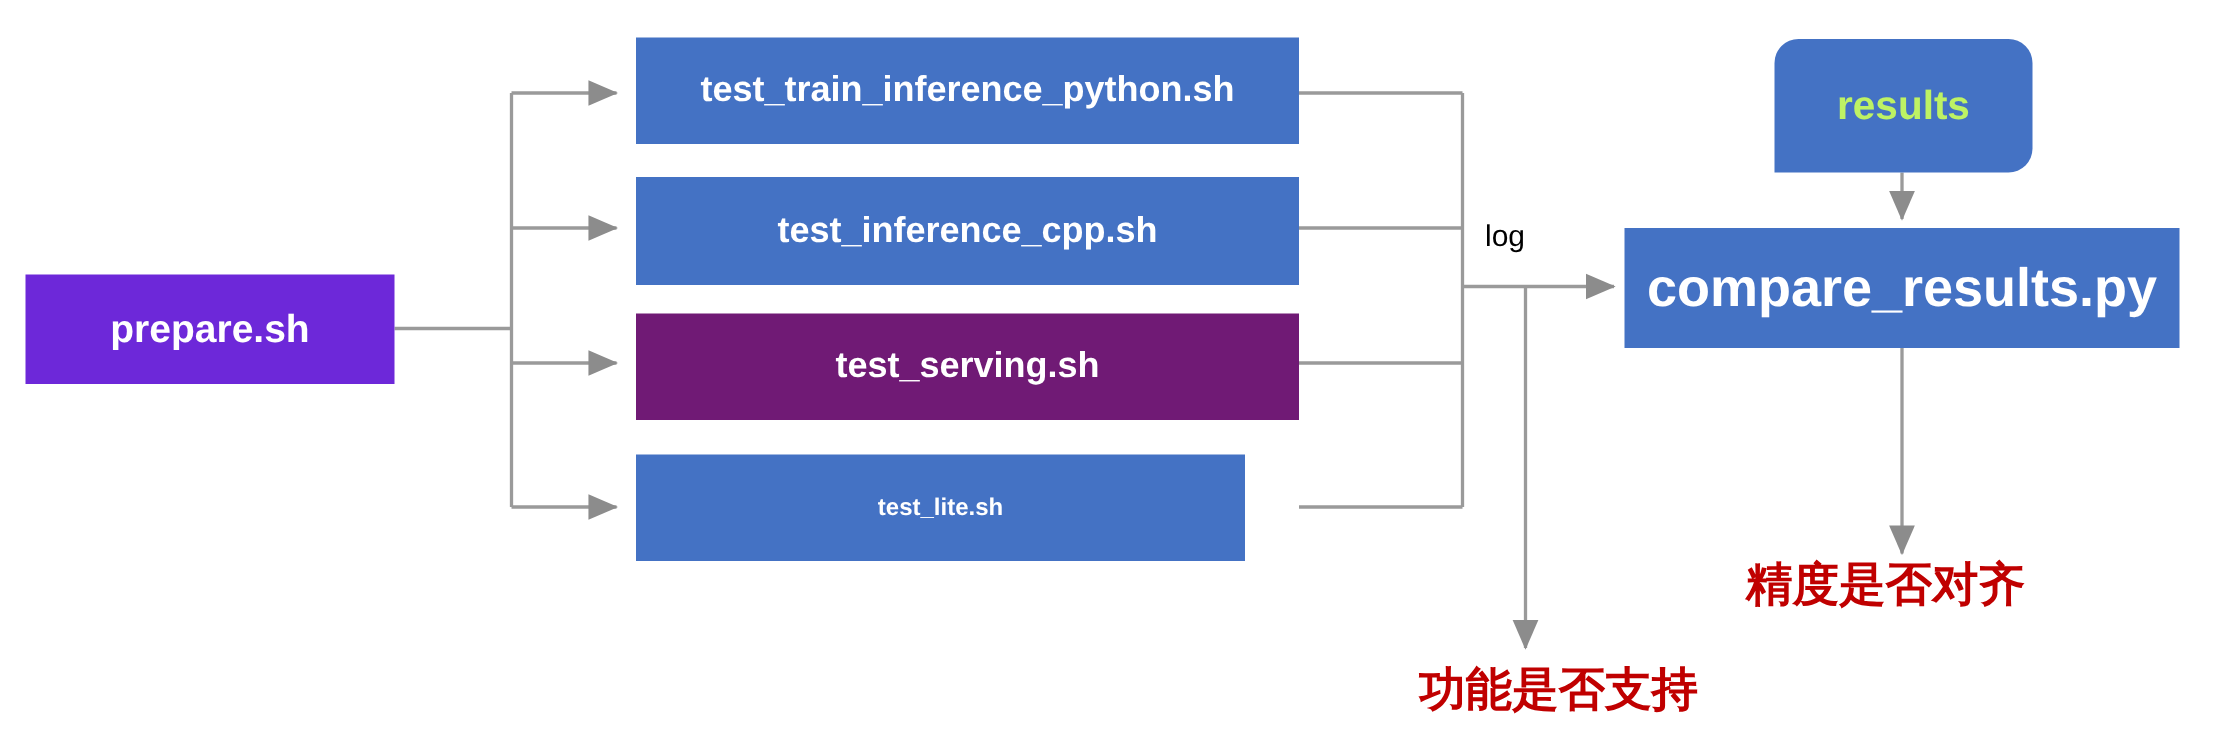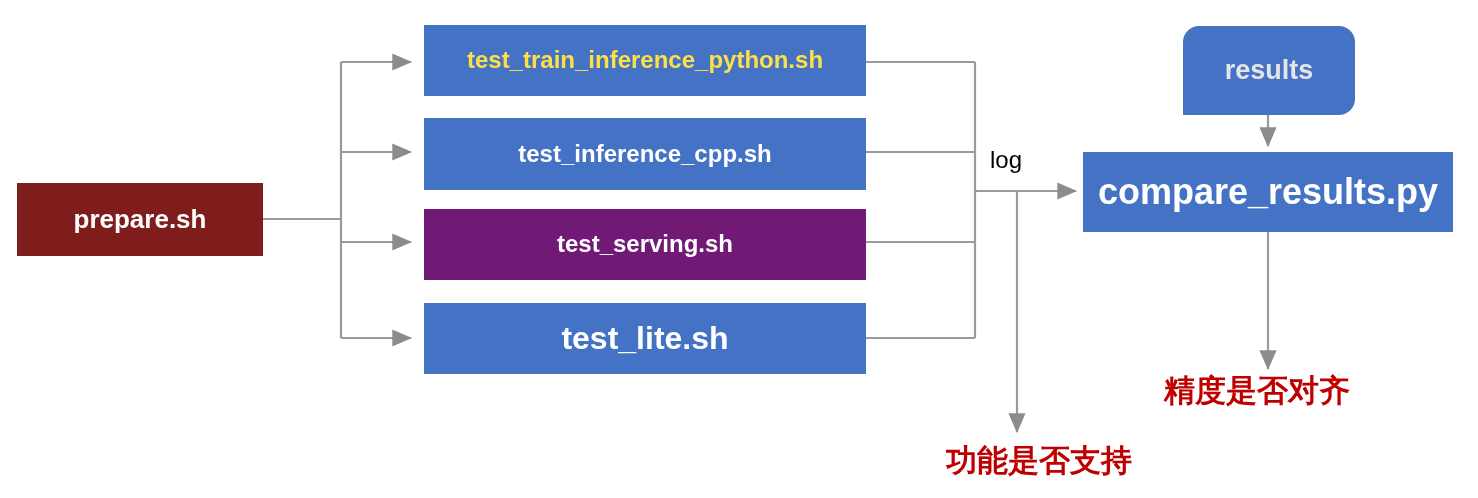--- a/index.html
+++ b/index.html
@@ -45,22 +45,22 @@
   }
   #node-test-cpp {
     left: 424px; top: 118px; width: 442px; height: 72px;
     font-size: 24px;
   }
   #node-test-serving {
     left: 424px; top: 209px; width: 442px; height: 71px;
     font-size: 24px;
   }
   #node-test-lite {
-    left: 424px; top: 303px; width: 442px; height: 71px;
-    font-size: 32px;
+    left: 424px; top: 303px; width: 406px; height: 71px;
+    font-size: 16px;
   }
   #node-results {
     left: 1183px; top: 26px;  width: 172px; height: 89px;
     font-size: 27px;
   }
   #node-compare {
     left: 1083px; top: 152px; width: 370px; height: 80px;
     font-size: 36px;
   }
   
@@ -68,21 +68,21 @@
     position: absolute;
     left: 0; top: 0;
     width: 1478px;
     height: 498px;
     pointer-events: none;
   }
   
   .edge-label {
     position: absolute;
     color: #000000;
-    font-size: 24px;
+    font-size: 20px;
     line-height: 1;
     white-space: nowrap;
     user-select: none;
   }
   #label-log { left: 990px; top: 148px; }
 
   .note {
     position: absolute;
     font-weight: bold;
     font-size: 31px;
@@ -125,41 +125,41 @@
       <path d="M975,191 L1076,191" marker-end="url(#arrowhead)"></path>
 
       <path d="M1017,191 L1017,432" marker-end="url(#arrowhead)"></path>
 
       <path d="M1268,115 L1268,146" marker-end="url(#arrowhead)"></path>
 
       <path d="M1268,232 L1268,369" marker-end="url(#arrowhead)"></path>
     </g>
   </svg>
 
-  <div class="node" id="node-prepare" style="background-color: #7f1d1d; color: rgb(255, 255, 255);">
+  <div class="node" id="node-prepare" style="background-color: #6d28d9; color: rgb(255, 255, 255);">
     <span>prepare.sh</span>
   </div>
 
-  <div class="node" id="node-test-train" style="background-color: rgb(68, 114, 196); color: #fde047;">
+  <div class="node" id="node-test-train" style="background-color: rgb(68, 114, 196); color: #ffffff;">
     <span>test_train_inference_python.sh</span>
   </div>
 
   <div class="node" id="node-test-cpp" style="background-color: rgb(68, 114, 196); color: rgb(255, 255, 255);">
     <span>test_inference_cpp.sh</span>
   </div>
 
   <div class="node" id="node-test-serving" style="background-color: #701a75; color: rgb(255, 255, 255);">
     <span>test_serving.sh</span>
   </div>
 
   <div class="node" id="node-test-lite" style="background-color: rgb(68, 114, 196); color: rgb(255, 255, 255);">
     <span>test_lite.sh</span>
   </div>
 
-  <div class="node rounded" id="node-results" style="background-color: rgb(68, 114, 196); color: #e5e5e5;">
+  <div class="node rounded" id="node-results" style="background-color: rgb(68, 114, 196); color: #bef264;">
     <span>results</span>
   </div>
 
   <div class="node" id="node-compare" style="background-color: rgb(68, 114, 196); color: rgb(255, 255, 255);">
     <span>compare_results.py</span>
   </div>
 
   <div class="edge-label" id="label-log">log</div>
 
   <div class="note" id="note-function" style="color: rgb(192, 0, 0); margin-left: 32px;">功能是否支持</div>

